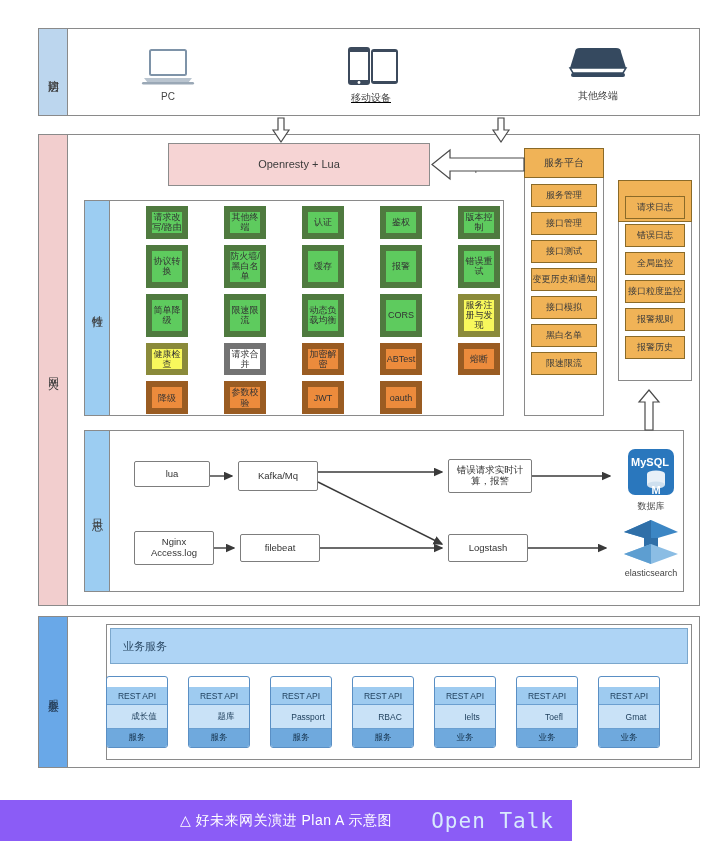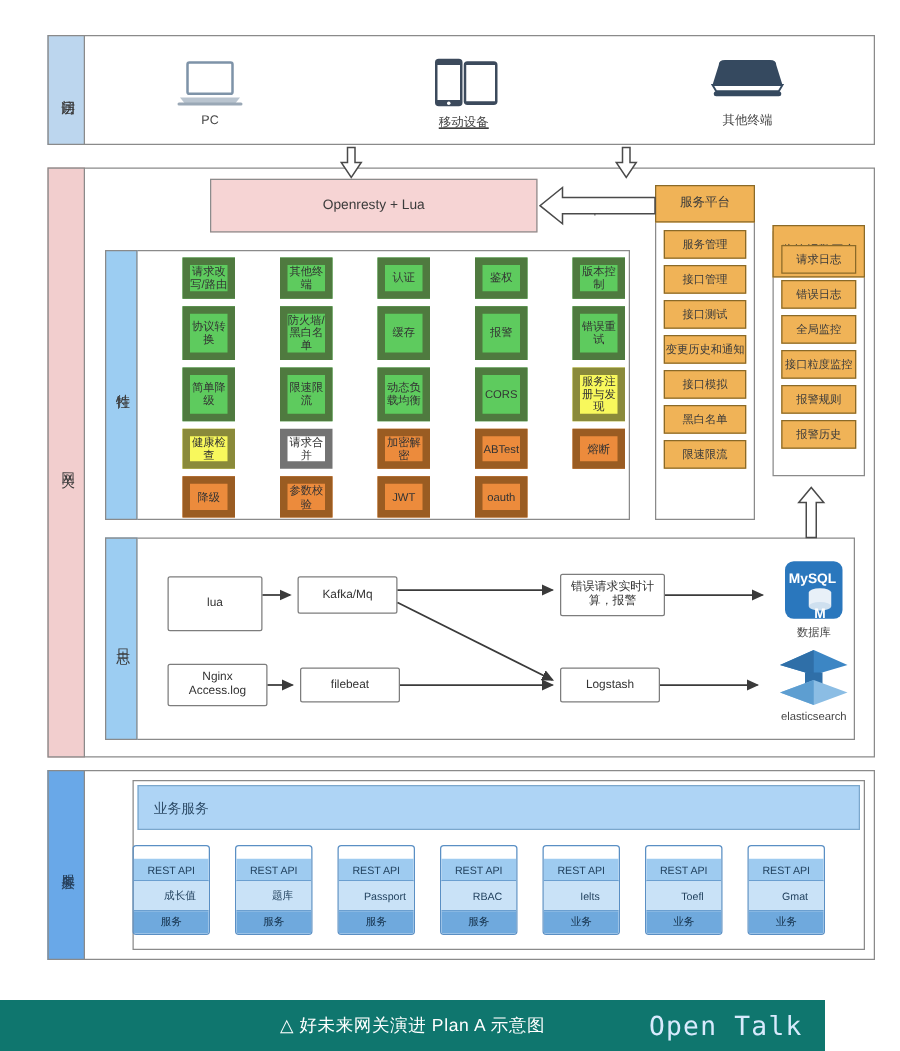--- a/index.html
+++ b/index.html
@@ -90,22 +90,22 @@
                  padding-left:12px; font-size:11px; color:#2c4a66; }
   .svc-card { position:absolute; top:676px; width:62px; height:72px; border:1px solid #5a8fc4;
               border-radius:3px; overflow:hidden; display:flex; flex-direction:column; }
   .svc-card .r { display:flex; align-items:center; justify-content:center; font-size:8.5px; color:#22425f; }
   .svc-card .r1 { height:21px; background:#9ecbf0; border-bottom:1px solid #6b9fd0;margin-top:10px; }
   .svc-card .r2 { height:28px; background:#c9e2f7; border-bottom:1px solid #6b9fd0;padding-left:14px; }
   .svc-card .r3 { height:21px; background:#6fa9dd; color:#14304a; }
 
   
   #caption-bar {
-    position:absolute; left:0; top:800px; width:660px; height:41px;
-    background:#0f766e; display:flex; align-items:center; justify-content:center;
+    position:absolute; left:0; top:800px; width:572px; height:41px;
+    background:#8b5cf6; display:flex; align-items:center; justify-content:center;
     color:#fff;
   }
   #caption-text { font-size:14px; letter-spacing:0.5px; }
   #opentalk-logo {
     position:absolute; right:18px; top:50%; transform:translateY(-50%);
     font-size:21px; letter-spacing:1px; color:#d8eafd;
     font-family:"DejaVu Sans Mono", monospace; font-weight:300;
   }
   svg { display:block; overflow:visible; }
   #wires { position:absolute; left:0; top:0; width:720px; height:841px; pointer-events:none; }
@@ -203,21 +203,21 @@
       <div class="pitem">错误日志</div>
       <div class="pitem">全局监控</div>
       <div class="pitem">接口粒度监控</div>
       <div class="pitem">报警规则</div>
       <div class="pitem">报警历史</div>
     </div>
 
   <div class="bx" id="log-panel"></div>
   <div class="vlabel" id="log-label">日志</div>
 
-  <div class="bx lbox" style="left:134px; top:461px; width:76px; height:44px;">lua</div>
+  <div class="bx lbox" style="left:134px; top:461px; width:76px; height:26px;">lua</div>
   <div class="bx lbox" style="left:238px; top:461px; width:80px; height:30px;">Kafka/Mq</div>
   <div class="bx lbox" style="left:448px; top:459px; width:84px; height:34px; padding:0 4px;">错误请求实时计算，报警</div>
   <div class="bx lbox" style="left:134px; top:531px; width:80px; height:34px; padding:0 3px;">Nginx Access.log</div>
   <div class="bx lbox" style="left:240px; top:534px; width:80px; height:28px;">filebeat</div>
   <div class="bx lbox" style="left:448px; top:534px; width:80px; height:28px;">Logstash</div>
 
   <div style="position:absolute; left:614px; top:447px; width:74px; display:flex; flex-direction:column; align-items:center;">
     <svg width="50" height="50" viewBox="0 0 50 50">
       <rect x="2" y="2" width="46" height="46" rx="7" fill="#2a77bd"></rect>
       <text x="24" y="19" font-size="11" font-family="Liberation Sans, sans-serif" font-weight="bold" fill="#ffffff" text-anchor="middle">MySQL</text>

